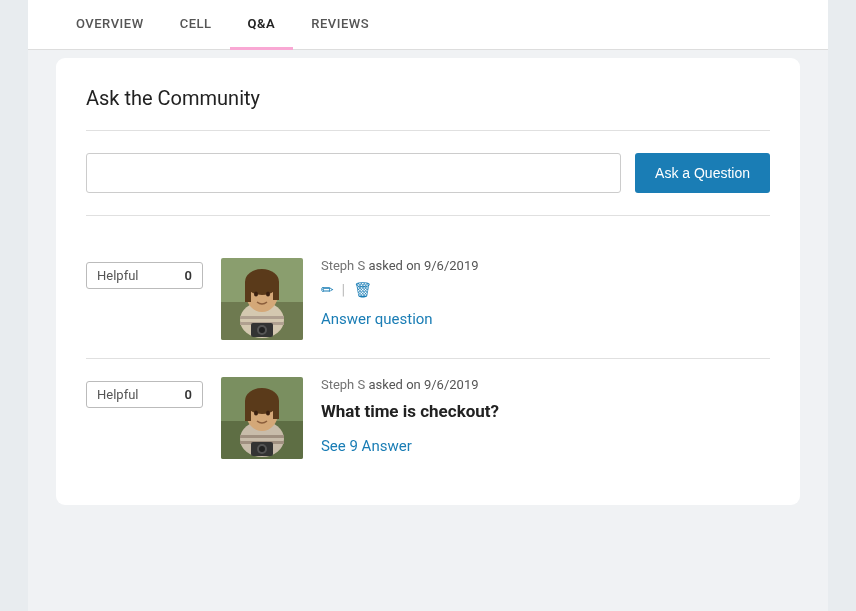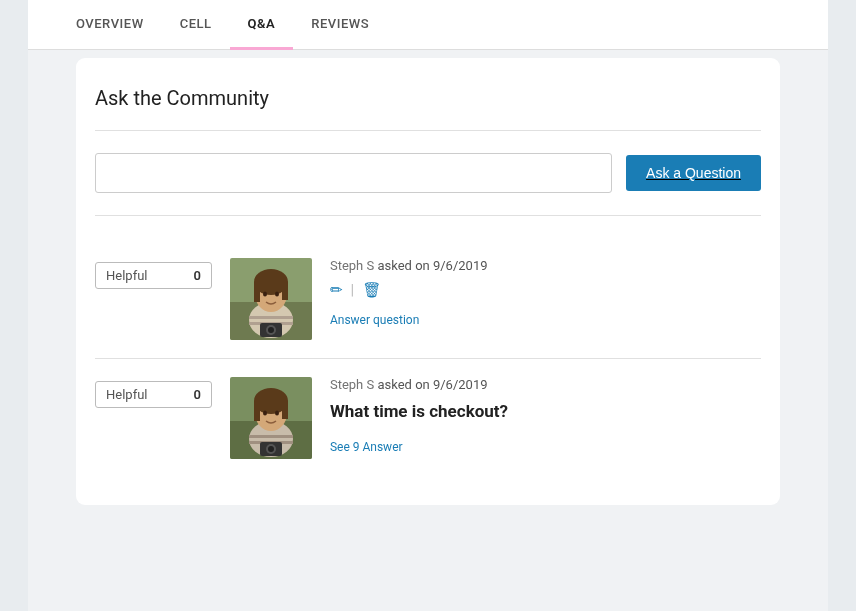--- a/index.html
+++ b/index.html
@@ -36,44 +36,42 @@
       margin-bottom: -1px;
     }
     .nav-tab.active {
       color: #222;
       border-bottom: 3px solid #f9a8d4;
       font-weight: 600;
     }
     
     .main-content {
       background: #fff;
-      margin: 8px 48px;
-      padding: 28px 19px;
+      margin: 8px 28px;
+      padding: 28px 30px;
       border-radius: 9px;
     }
     .section-title {
       font-size: 20px;
       font-weight: 400;
       color: #222;
       margin-bottom: 20px;
     }
     .divider {
       border: none;
       border-top: 1px solid #e0e0e0;
       margin-bottom: 22px;
     }
     
     .ask-row {
       display: flex;
-      align-items: center;
       gap: 14px;
       margin-bottom: 24px;
       padding-bottom: 22px;
       border-bottom: 1px solid #e0e0e0;
-      text-decoration: underline;
     }
     .ask-input {
       flex: 1;
       height: 40px;
       border: 1px solid #ccc;
       border-radius: 3px;
       padding: 0 12px;
       font-size: 14px;
       color: #333;
       outline: none;
@@ -160,21 +158,21 @@
       font-size: 15px;
     }
     .edit-icon { color: #1a7db5; }
     .delete-icon { color: #1a7db5; }
     .action-divider {
       color: #bbb;
       font-size: 15px;
     }
     .answer-link {
       color: #1a7db5;
-      font-size: 12px;
+      font-size: 15px;
       text-decoration: none;
       cursor: pointer;
     }
   </style>
 </head>
 <body>
 
 <div class="page-wrapper">
 
   <nav class="nav-tabs">

